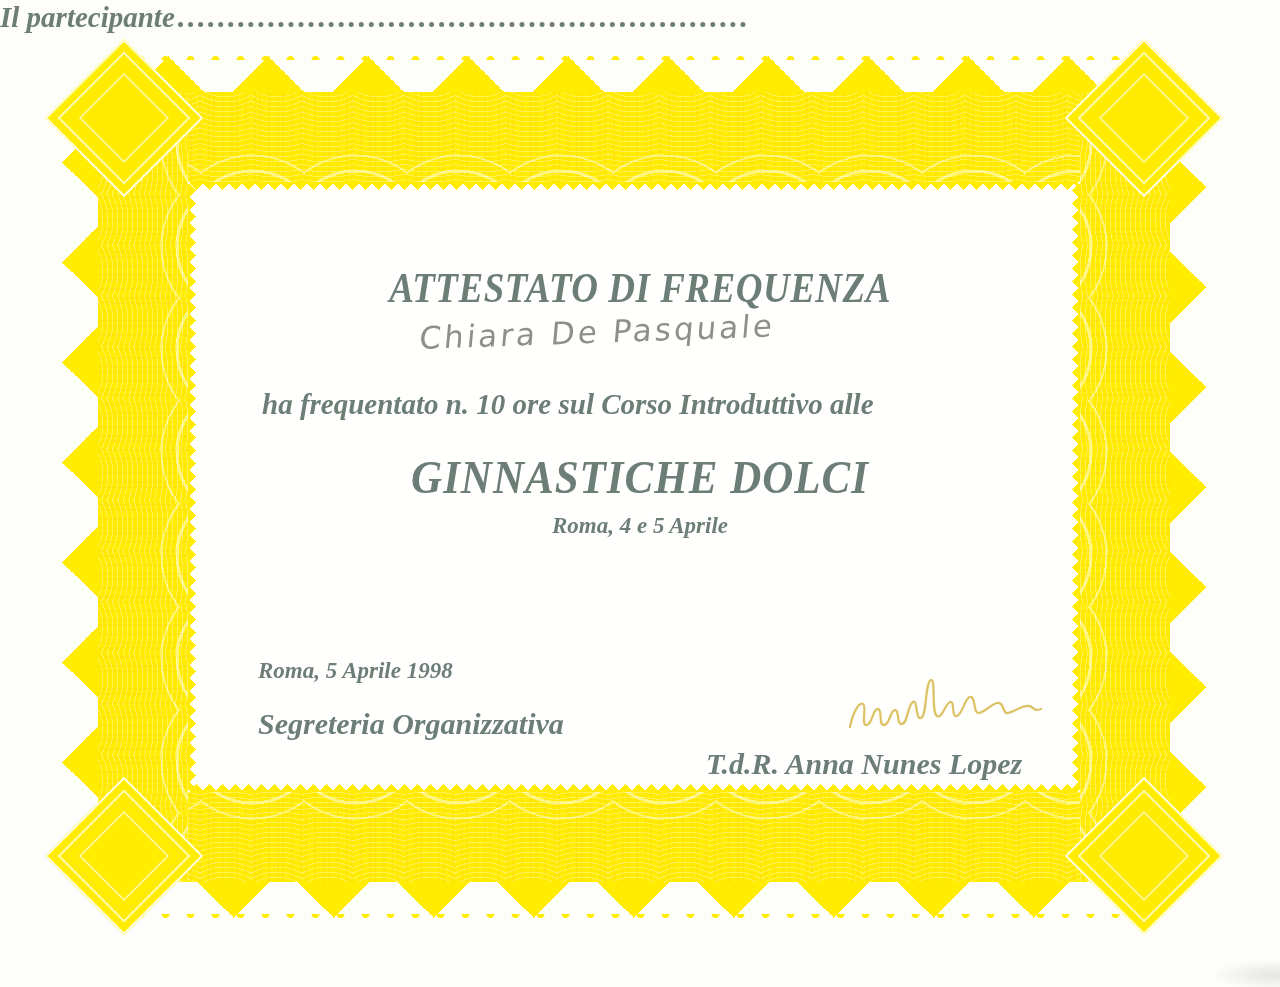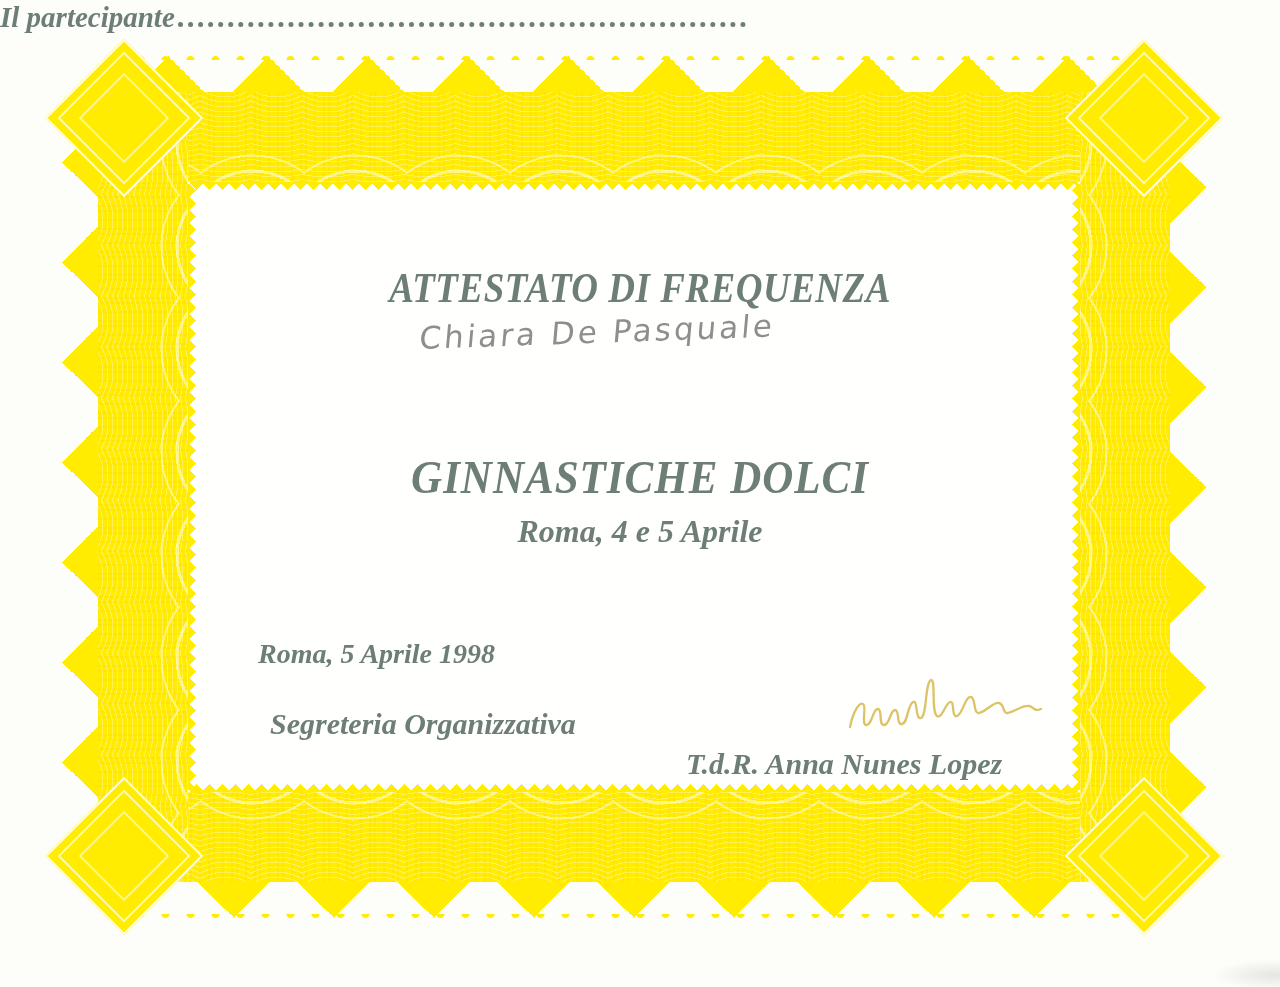--- a/index.html
+++ b/index.html
@@ -108,26 +108,26 @@
   .participant-label { white-space:nowrap; line-height:34px;font-style:italic; }
   .dots { flex:1 1 auto; border-bottom:5px dotted var(--text-green,#6d7e76); margin:0 0 7px 3px; }
   .handwritten {
     position:absolute; left:418px; top:320px; font-family:"DejaVu Sans", sans-serif;
     font-weight:400; font-style:normal; font-size:31px; letter-spacing:3px;
     color: var(--handwriting-gray, #8e8f8a);
     transform: rotate(-2deg) skewX(-7deg); transform-origin:left bottom; white-space:nowrap;
   }
   .hours-line   { left:262px; top:388px; font-size:29px; }
   .course-title { top:450px; font-size:43px; letter-spacing:1px; transform:scaleY(1.1); transform-origin:top center; }
-  .course-date  { top:513px; font-size:32px; }
-  .issue-date   { left:258px; top:638px; font-size:28px; }
+  .course-date  { top:513px; font-size:23px; }
+  .issue-date   { left:258px; top:658px; font-size:23px; }
   .secretary-block { left:258px; top:704px; font-size:30px; }
-  .secretary-block > div { line-height:40px;margin-left:12px; }
+  .secretary-block > div { line-height:40px; }
   .teacher-role { left:696px; top:704px; font-size:30px; line-height:40px; }
-  .teacher-name { left:686px; top:744px; font-size:30px; line-height:40px; }
+  .teacher-name { left:706px; top:744px; font-size:30px; line-height:40px; }
   .signature { position:absolute; left:845px; top:672px; width:205px; height:72px; }
   .signature path { fill:none; stroke: var(--signature-gold, #d9bd55); stroke-width:2.3; stroke-linecap:round; opacity:.9; }
 </style>
 </head>
 <body>
 
 <div class="page">
 
   <div class="frame">
     <div class="zag zag-top"></div>
@@ -156,20 +156,21 @@
 
   <div class="txt center title">ATTESTATO DI FREQUENZA</div>
 
   <div class="participant-row">
     <span class="txt participant-label" style="position:static">Il partecipante</span>
     <span class="dots"></span>
   </div>
 
   <div class="handwritten">Chiara De Pasquale</div>
 
+  <div class="txt hours-line">ha frequentato n. 10 ore sul Corso Introduttivo alle</div>
 
   <div class="txt center course-title">GINNASTICHE DOLCI</div>
 
   <div class="txt center course-date">Roma, 4 e 5 Aprile</div>
 
   <div class="txt issue-date">Roma, 5 Aprile 1998</div>
 
   <div class="txt secretary-block">
     <div>Segreteria Organizzativa</div>
   </div>

